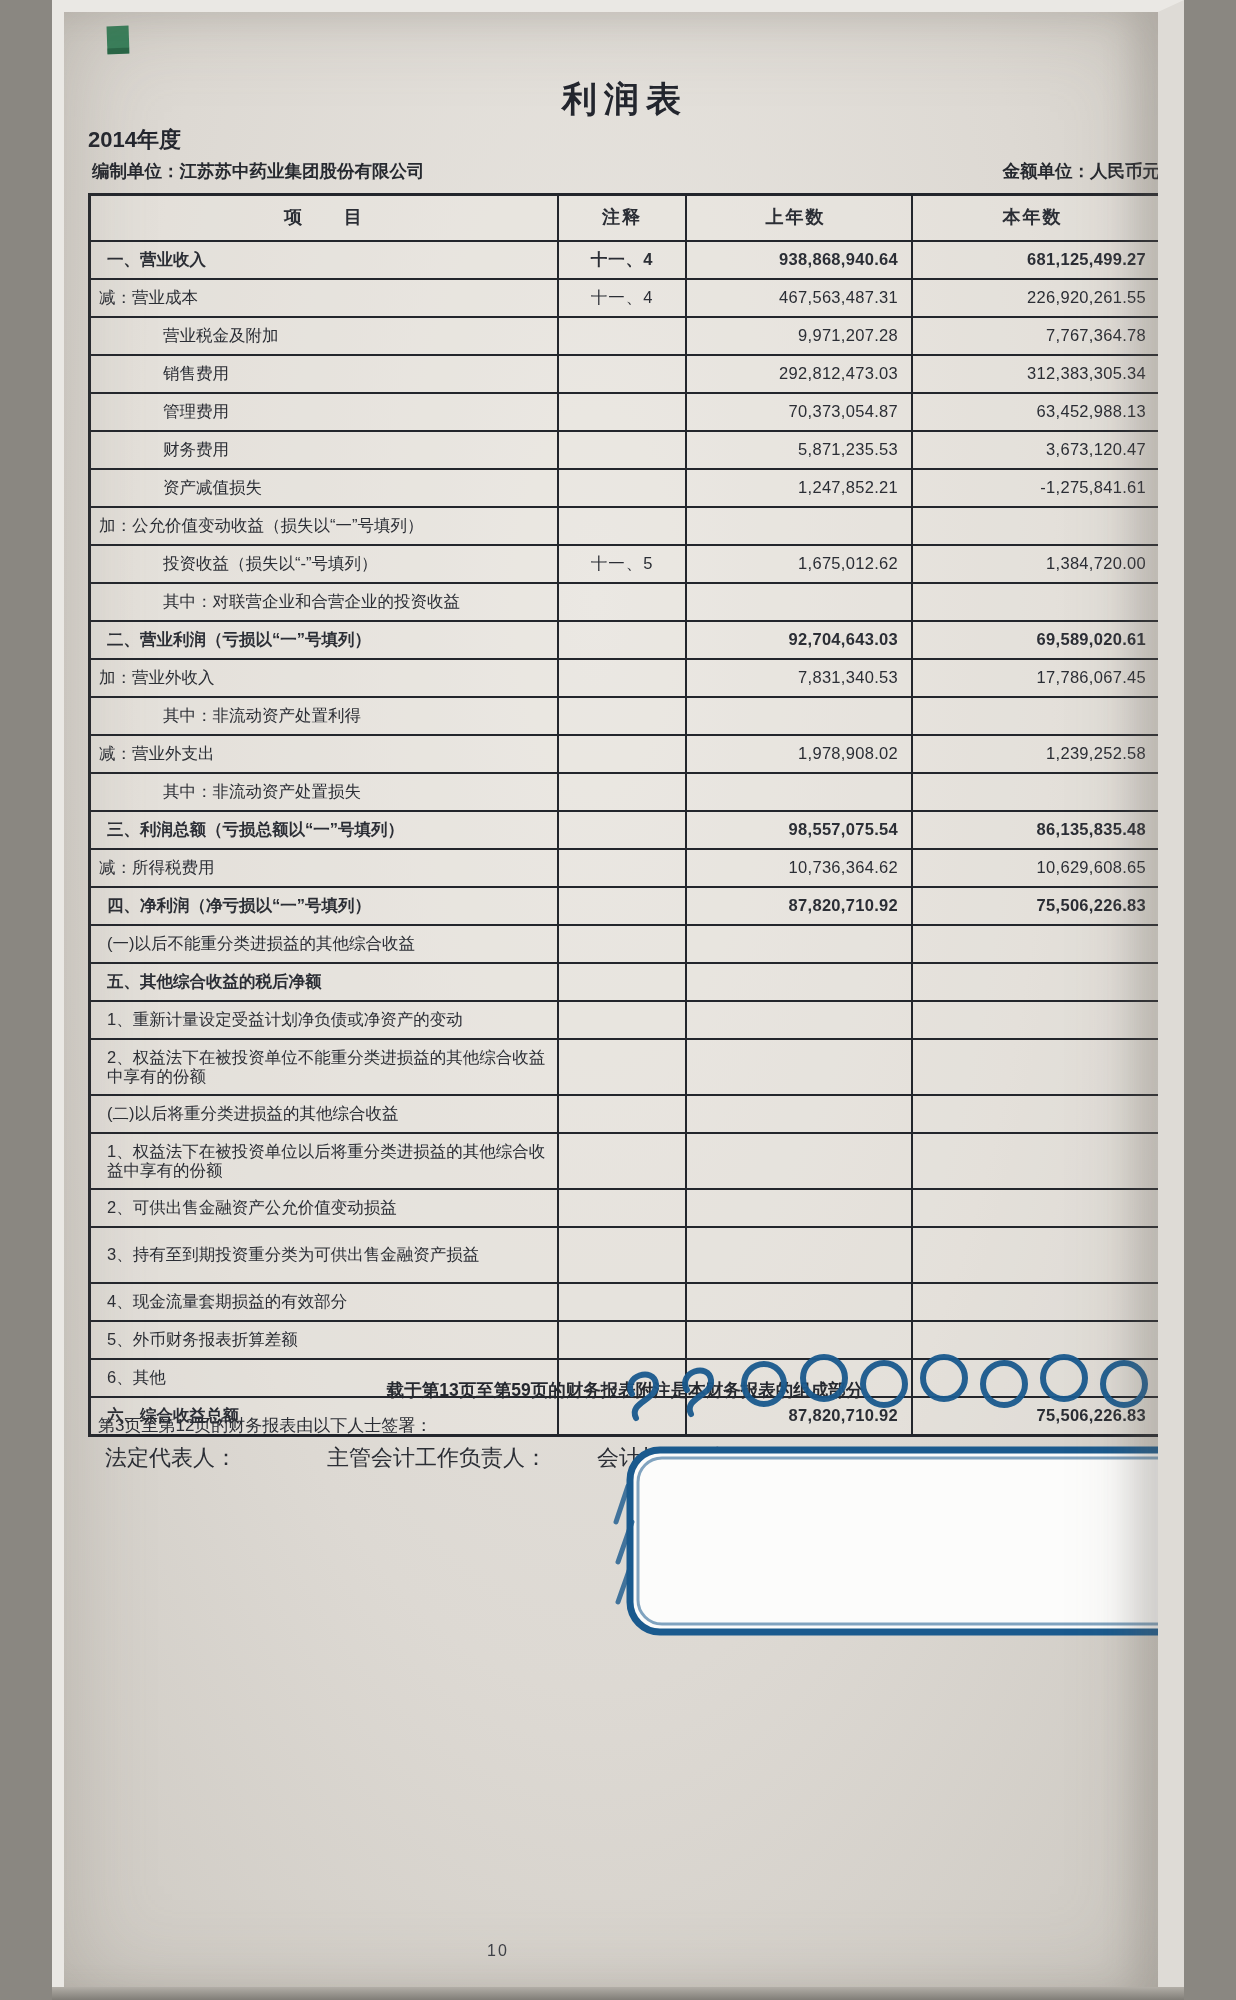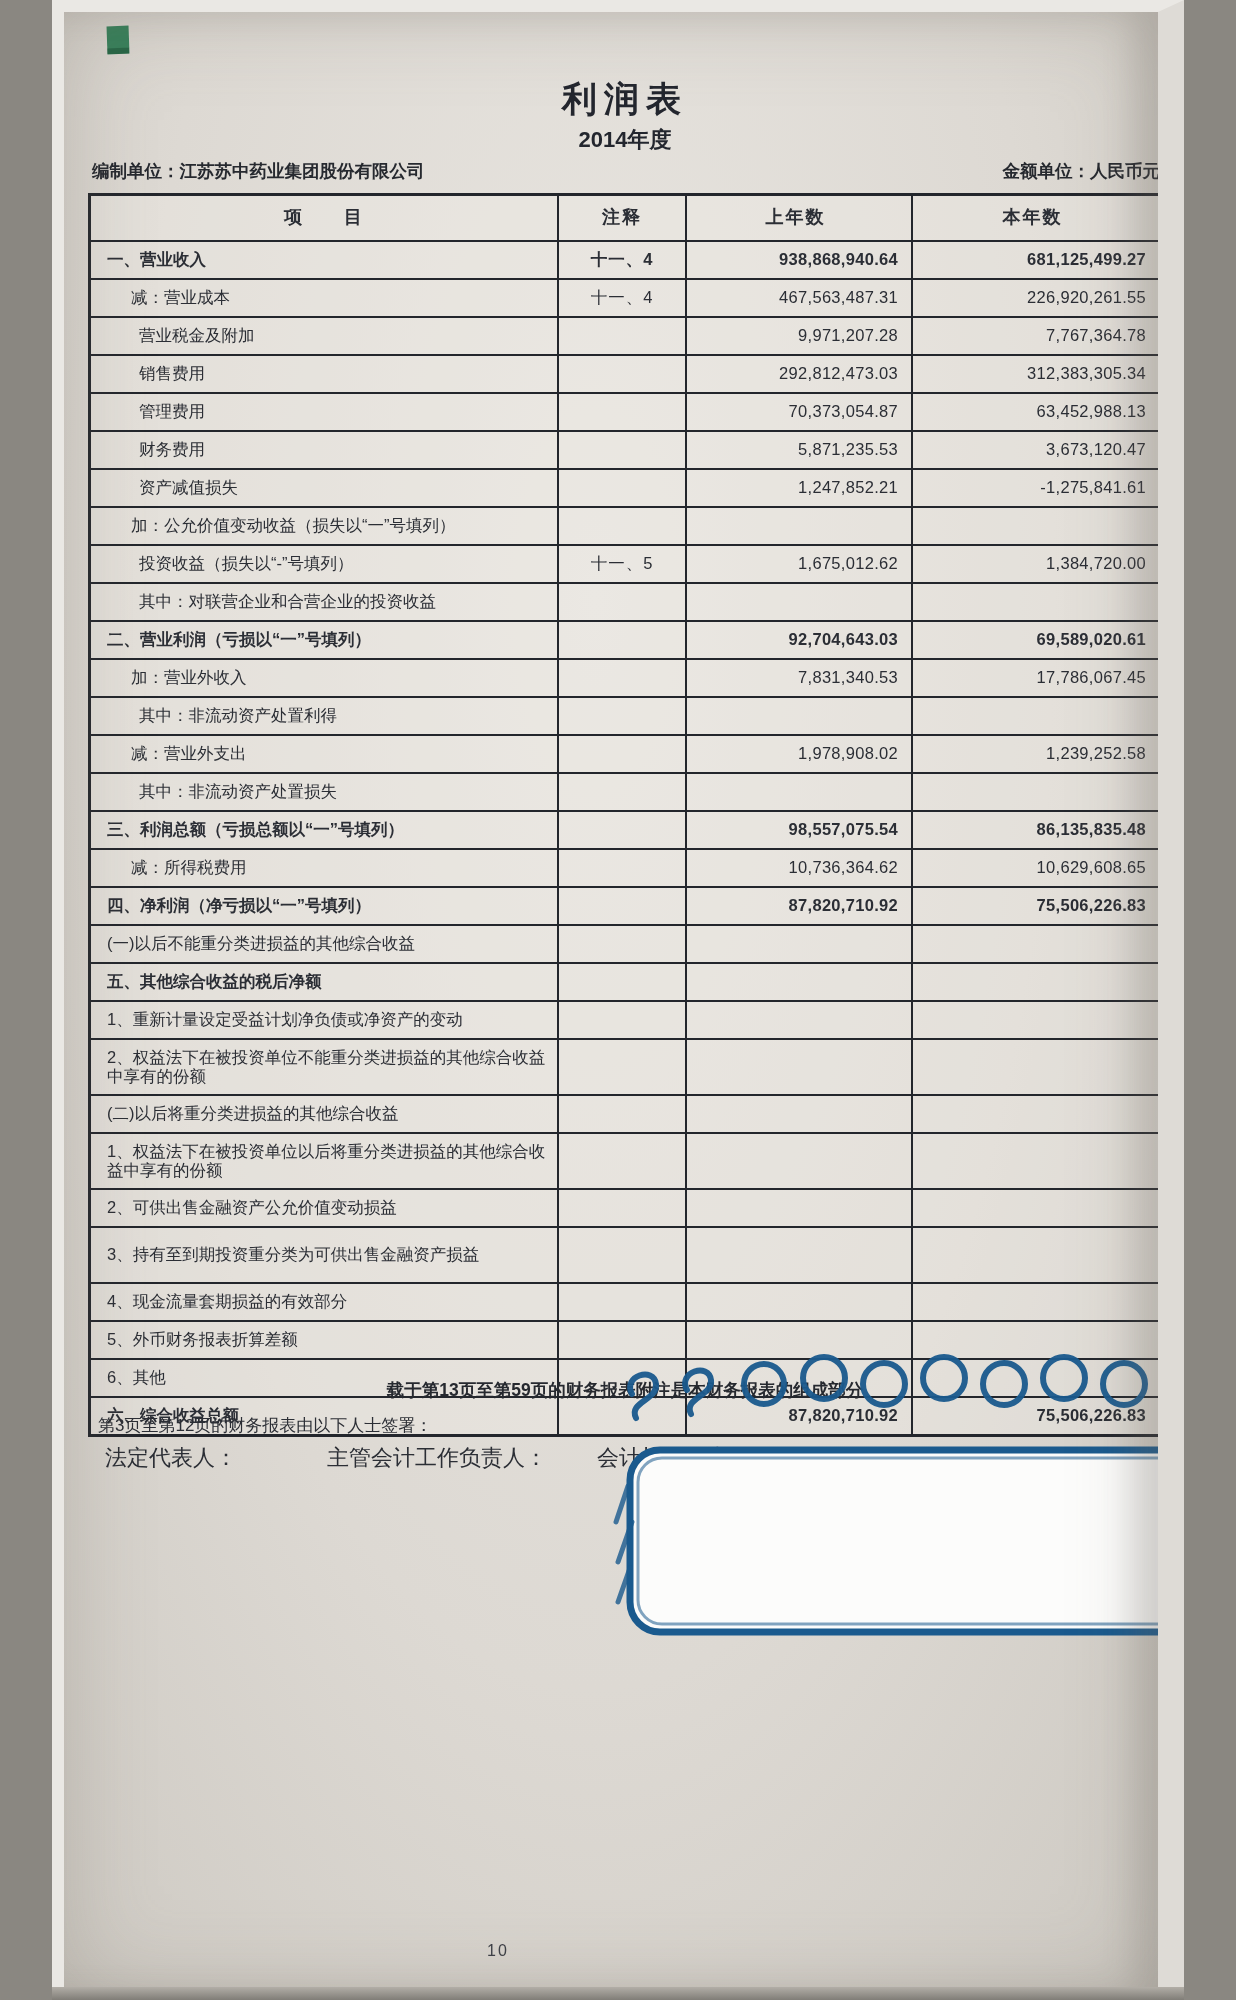--- a/index.html
+++ b/index.html
@@ -11,37 +11,37 @@
   .frame{position:absolute;inset:0;pointer-events:none;
     border-top:12px solid #eae8e4;border-left:12px solid #eae8e4;
     border-right:26px solid #dedbd6;border-bottom:6px solid #d8d5cf;
     box-shadow:inset 0 0 90px rgba(110,104,94,.28), inset -26px 0 30px rgba(105,100,92,.18);}
   .bottom-strip{position:absolute;left:0;right:0;bottom:0;height:13px;
     background:linear-gradient(to bottom,#b2aea7,#807d77);}
   .green-mark{position:absolute;left:55px;top:26px;width:22px;height:28px;background:#35805a;
     box-shadow:inset 0 -6px 0 rgba(18,70,45,.45);transform:rotate(-2deg);}
   .title{position:absolute;left:36px;width:1074px;top:76px;text-align:center;
     font-size:35px;font-weight:700;letter-spacing:7px;color:#23262e;}
-  .period{position:absolute;left:36px;width:1074px;top:125px;text-align:center;
+  .period{position:absolute;left:36px;width:1074px;top:125px;
     font-size:22px;font-weight:700;color:#23262e;}
   .meta{position:absolute;left:40px;top:159px;width:1068px;display:flex;
     justify-content:space-between;font-size:17.5px;font-weight:600;color:#26292f;}
   
   .table{position:absolute;left:36px;top:193px;width:1074px;box-sizing:border-box;
     border:3px solid #23262c;background:rgba(240,238,233,.35);}
   .trow{display:grid;grid-template-columns:466px 128px 226px 248px;border-top:2px solid #23262c;min-height:36px;}
   .trow.head{border-top:none;min-height:44px;}
   .trow.tall{min-height:54px;}
   .cell{display:flex;align-items:center;box-sizing:border-box;padding:2px 6px;
     font-size:16.5px;line-height:1.18;color:#2b2e35;}
   .cell.note,.cell.num{border-left:2px solid #23262c;}
   .cell.note{justify-content:center;letter-spacing:1px;}
   .cell.num{justify-content:flex-end;padding-right:13px;letter-spacing:.3px;}
   .head .cell{justify-content:center;font-weight:700;font-size:18px;letter-spacing:2px;}
-  .ind0{padding-left:16px;}.ind1{padding-left:40px;}.ind2{padding-left:48px;}
+  .ind0{padding-left:16px;}.ind1{padding-left:8px;}.ind2{padding-left:72px;}
   .bold .cell{font-weight:700;}
   
   .note-line{position:absolute;left:36px;width:1074px;top:1378px;text-align:center;
     font-size:17.5px;font-weight:600;color:#26292f;}
   .sign-line{position:absolute;left:46px;top:1414px;font-size:17px;color:#2b2e35;}
   .signers{position:absolute;left:53px;top:1443px;width:1070px;height:24px;font-size:22px;color:#2b2e35;}
   .signers .lbl{position:absolute;top:0;white-space:nowrap;}
   .lbl.legal{left:0;}
   .lbl.chief{left:222px;}
   .lbl.acct{left:492px;}

